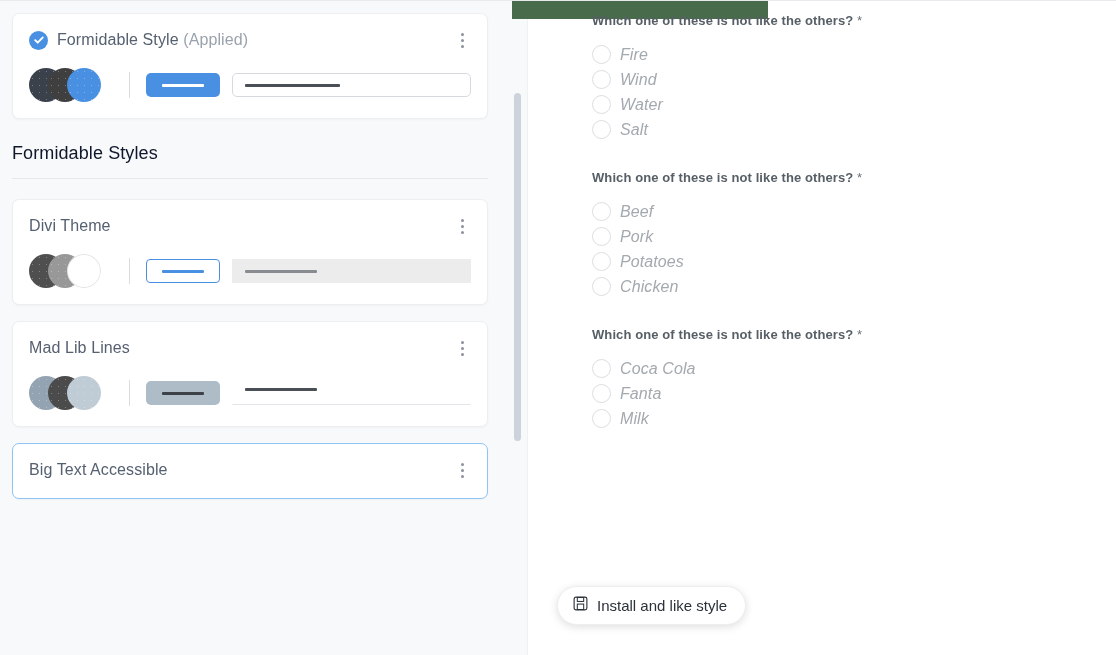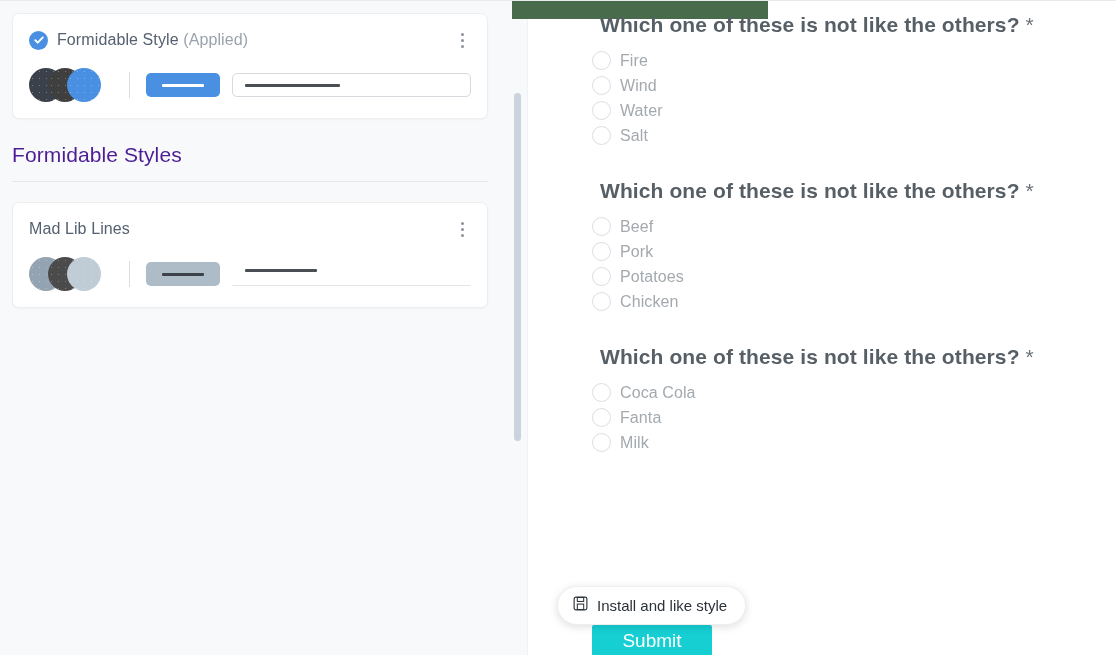--- a/index.html
+++ b/index.html
@@ -82,21 +82,21 @@
 
   .input-preview {
     flex: 1 1 auto; height: 24px; min-width: 0;
     display: flex; align-items: center;
     margin-left: 12px;
   }
   .input-preview .bar { height: 3px; border-radius: 1px; margin-left: 12px; }
 
   
   .section-title {
-    font-size: 21px; color: #4c1d95;
+    font-size: 18px; color: #0f172a;
     margin: 0 12px; padding: 8px 0 0 0;
     letter-spacing: .1px;
   }
   .section-rule { height: 1px; background: #e6e8ea; margin: 14px 12px 20px 12px; }
 
   
   #right-panel {
     position: absolute; left: 500px; top: 0;
     width: 616px; height: 655px;
     background: #ffffff;
@@ -118,26 +118,26 @@
   #green-bar {
     position: absolute; left: 12px; top: 0;
     width: 256px; height: 18px;
     background: #476b4b;
   }
 
   .form-body { position: absolute; left: 92px; top: 0; width: 520px; }
 
   .q-block { margin-bottom: 31px; }
   .q-label {
-    font-size: 21px; font-weight: bold;
+    font-size: 13px; font-weight: bold;
     color: #575f66; letter-spacing: .1px;
-    margin-bottom: 11px; white-space: nowrap; margin-left: 8px;
+    margin-bottom: 11px; white-space: nowrap;
   }
   .q-label .req { font-weight: normal; color: #6b737a; }
-  .opt-row { display: flex; align-items: center; height: 25px; }
+  .opt-row { display: flex; align-items: flex-end; height: 25px; font-style: italic; }
   .radio {
     width: 19px; height: 19px; flex: 0 0 19px;
     border: 1.5px solid #dcdee0; border-radius: 50%;
     background: #fff; margin-right: 9px; cursor: pointer;
   }
   .opt-label { font-size: 16px; color: #a3a9ae; letter-spacing: .1px; }
 
   #submit-button {
     position: absolute; left: 92px; top: 624px;
     width: 120px; height: 31px;
@@ -199,20 +199,44 @@
           </span>
       </div>
     </div>
 
     <div class="section-title">Formidable Styles</div>
     <div class="section-rule"></div>
 
     <div id="style-list">
         <div class="style-card">
           <div class="card-head">
+            <span class="card-title">Divi Theme</span>
+            <span class="kebab">
+              <i></i>
+              <i></i>
+              <i></i>
+            </span>
+          </div>
+          <div class="card-preview">
+            <span class="swatches">
+              <span class="s1" style="background: radial-gradient(rgba(255, 255, 255, 0.3) 0.8px, transparent 0.9px) 0% 0% / 7px 7px rgb(79, 79, 79);"></span>
+              <span class="s2" style="background: radial-gradient(rgba(255, 255, 255, 0.3) 0.8px, transparent 0.9px) 0% 0% / 7px 7px rgb(152, 152, 152);"></span>
+              <span class="s3" style="background: radial-gradient(rgba(255, 255, 255, 0.3) 0.8px, transparent 0.9px) 0% 0% / 7px 7px rgb(255, 255, 255); box-shadow: rgb(227, 229, 231) 0px 0px 0px 1px inset;"></span>
+            </span>
+            <span class="vdiv"></span>
+            <span class="btn-preview" style="background: rgb(255, 255, 255); border-radius: 4px; border: 1.5px solid rgb(74, 144, 226);">
+              <span class="bar" style="background: rgb(74, 144, 226);"></span>
+            </span>
+            <span class="input-preview" style="background: rgb(236, 236, 236); border-radius: 0px; border: 1px solid transparent;">
+              <span class="bar" style="background: rgb(136, 140, 144); width: 72px;"></span>
+            </span>
+          </div>
+        </div>
+        <div class="style-card">
+          <div class="card-head">
             <span class="card-title">Mad Lib Lines</span>
             <span class="kebab">
               <i></i>
               <i></i>
               <i></i>
             </span>
           </div>
           <div class="card-preview">
             <span class="swatches">
               <span class="s1" style="background: radial-gradient(rgba(255, 255, 255, 0.3) 0.8px, transparent 0.9px) 0% 0% / 7px 7px rgb(147, 163, 177);"></span>
@@ -221,20 +245,30 @@
             </span>
             <span class="vdiv"></span>
             <span class="btn-preview" style="background: rgb(173, 188, 199); border-radius: 5px; border: 1px solid transparent;">
               <span class="bar" style="background: rgb(60, 66, 72);"></span>
             </span>
             <span class="input-preview" style="background: transparent; border-radius: 0px; border-width: 1px; border-style: solid; border-color: transparent transparent rgb(226, 229, 232); border-image: initial; align-items: flex-start; padding-top: 6px;">
               <span class="bar" style="background: rgb(74, 79, 86); width: 72px;"></span>
             </span>
           </div>
         </div>
+        <div class="style-card selected">
+          <div class="card-head">
+            <span class="card-title">Big Text Accessible</span>
+            <span class="kebab">
+              <i></i>
+              <i></i>
+              <i></i>
+            </span>
+          </div>
+        </div>
       </div>
   </div>
 
   <div id="right-panel">
     <div id="right-gutter"></div>
     <div id="scroll-thumb"></div>
     <div id="green-bar" style="background: rgb(71, 107, 75);"></div>
 
     <div class="form-body" id="form-body" style="top: 12px;">
         <div class="q-block">
@@ -285,21 +319,20 @@
             <span class="radio"></span>
             <span class="opt-label">Fanta</span>
           </div>
           <div class="opt-row">
             <span class="radio"></span>
             <span class="opt-label">Milk</span>
           </div>
         </div>
       </div>
 
-    <button id="submit-button" style="background: rgb(22, 207, 211);">Submit</button>
   </div>
 
   <div id="install-apply">
     <span>
       <svg width="15" height="15" viewBox="0 0 16 16">
         <rect x="1.2" y="1.2" width="13.6" height="13.6" rx="2" ry="2" fill="none" stroke="#2b3138" stroke-width="1.2"></rect>
         <rect x="4.6" y="1.6" width="6.8" height="4.2" fill="none" stroke="#2b3138" stroke-width="1.1"></rect>
         <rect x="4.6" y="8.6" width="6.8" height="5.8" fill="none" stroke="#2b3138" stroke-width="1.1"></rect>
       </svg>
     </span>

